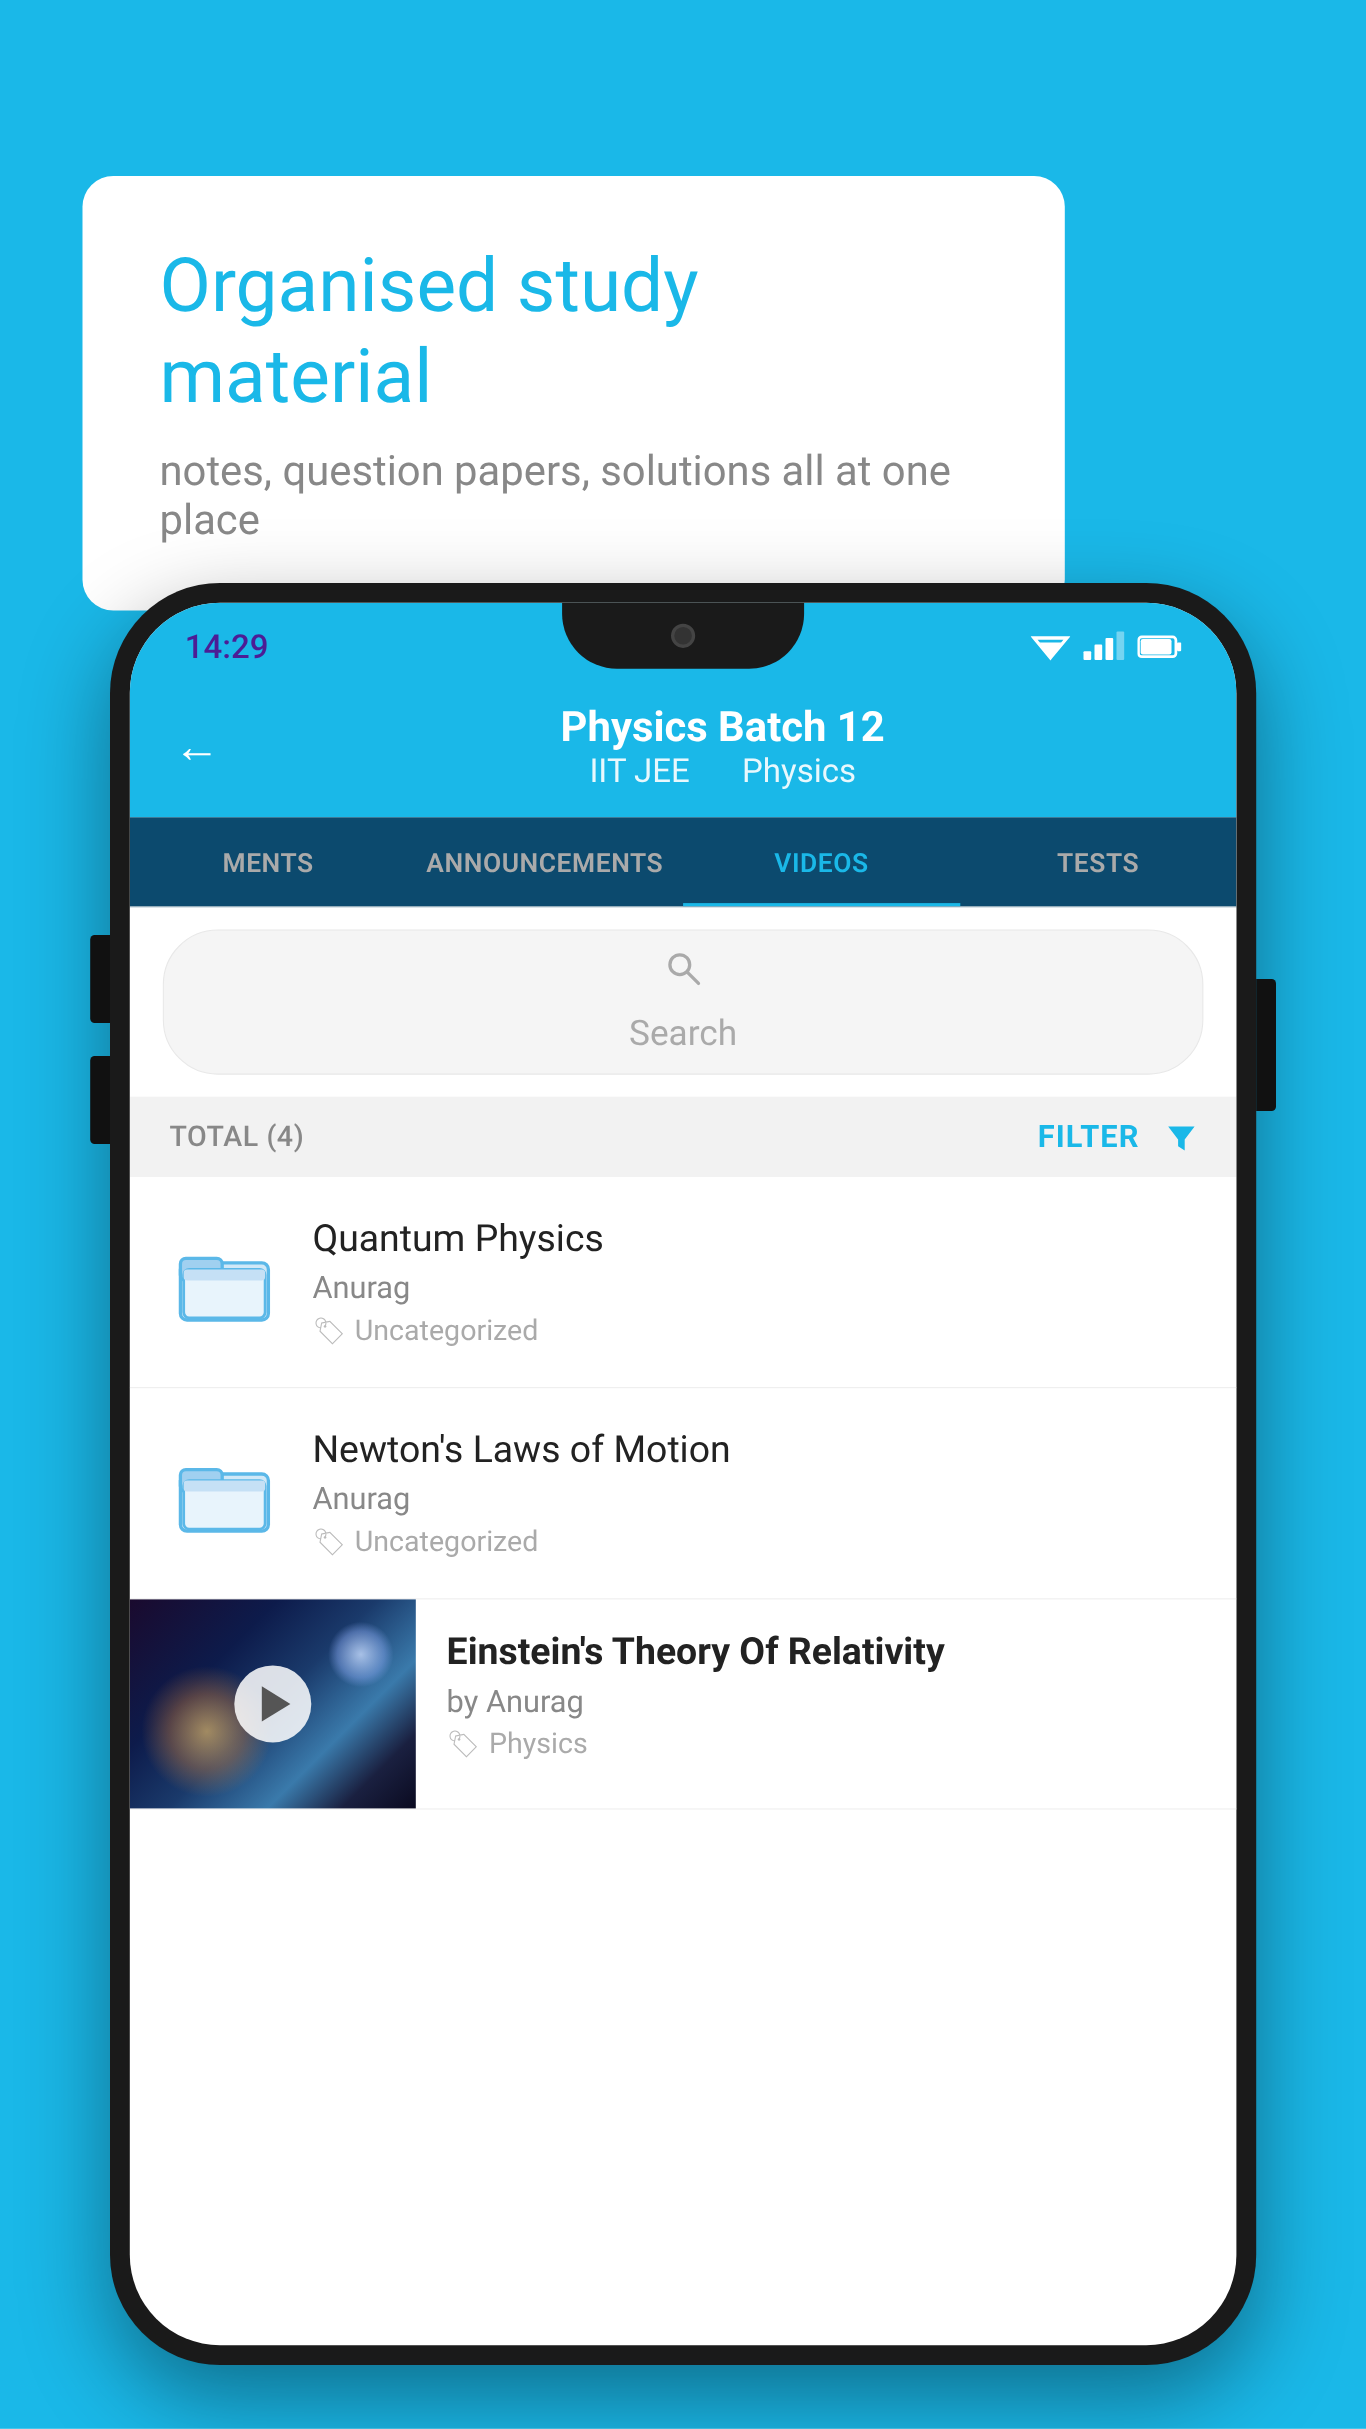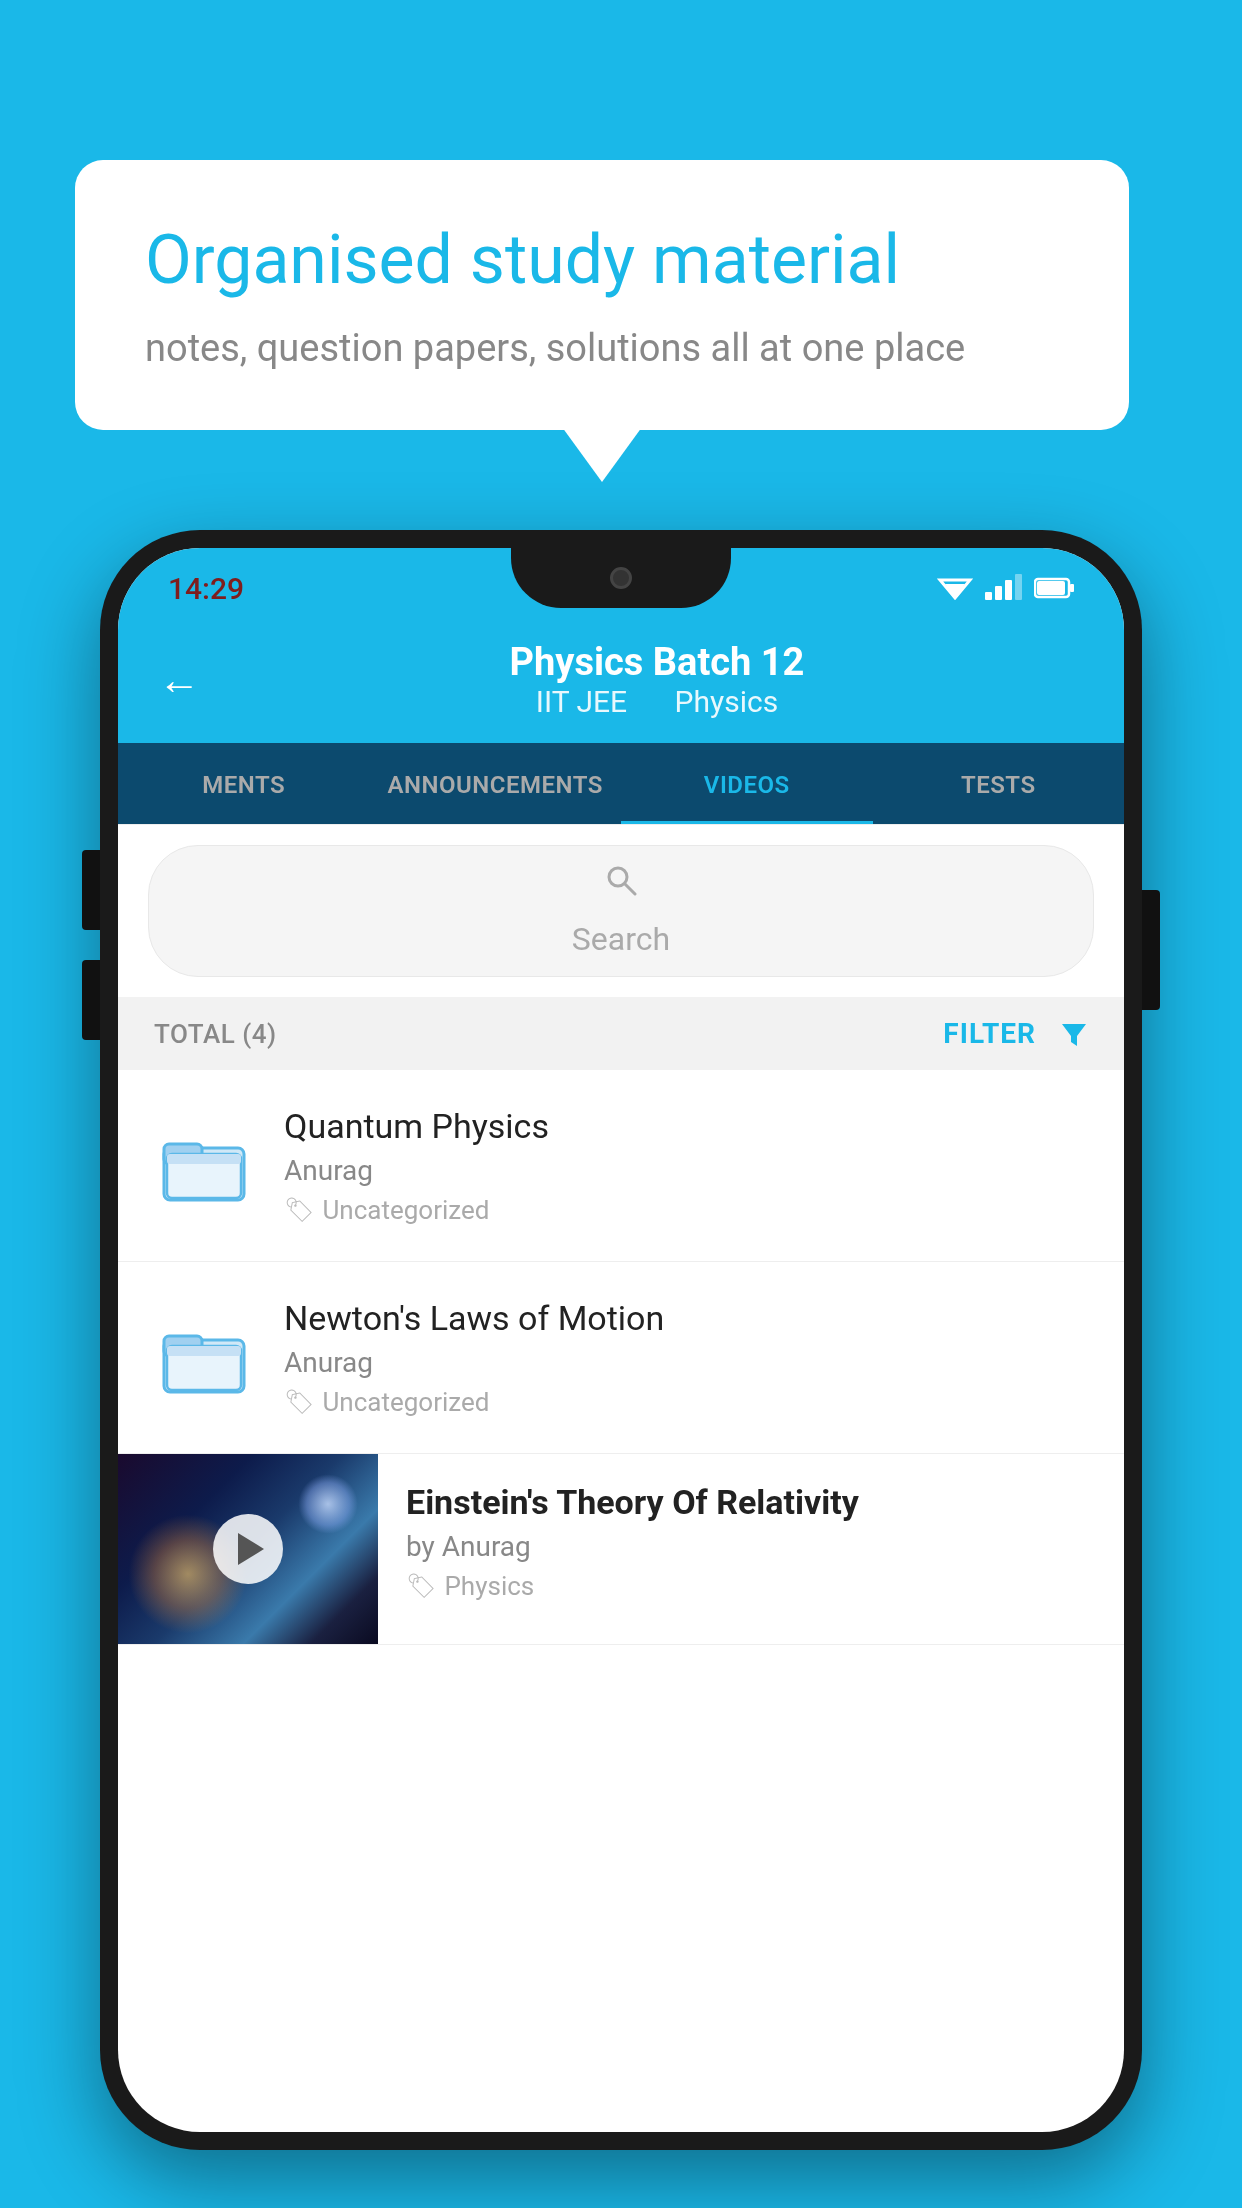--- a/index.html
+++ b/index.html
@@ -11,21 +11,21 @@
       font-family: -apple-system, 'Roboto', Arial, sans-serif;
       overflow: hidden;
       position: relative;
     }
 
     
     .speech-bubble-container {
       position: absolute;
       top: 160px;
       left: 75px;
-      width: 1054px;
+      width: 893px;
     }
 
     .speech-bubble {
       background: white;
       border-radius: 28px;
       padding: 60px 70px;
       position: relative;
     }
 
     .speech-bubble::after {
@@ -137,21 +137,21 @@
       background: #1ab8e8;
       display: flex;
       align-items: center;
       justify-content: space-between;
       padding: 0 50px;
       padding-top: 8px;
     }
 
     .status-time {
       font-size: 30px;
-      color: #7f1d1d;
+      color: #4c1d95;
       font-weight: 500;
     }
 
     .status-icons {
       display: flex;
       align-items: center;
       gap: 12px;
     }
 
     .signal-bars {

